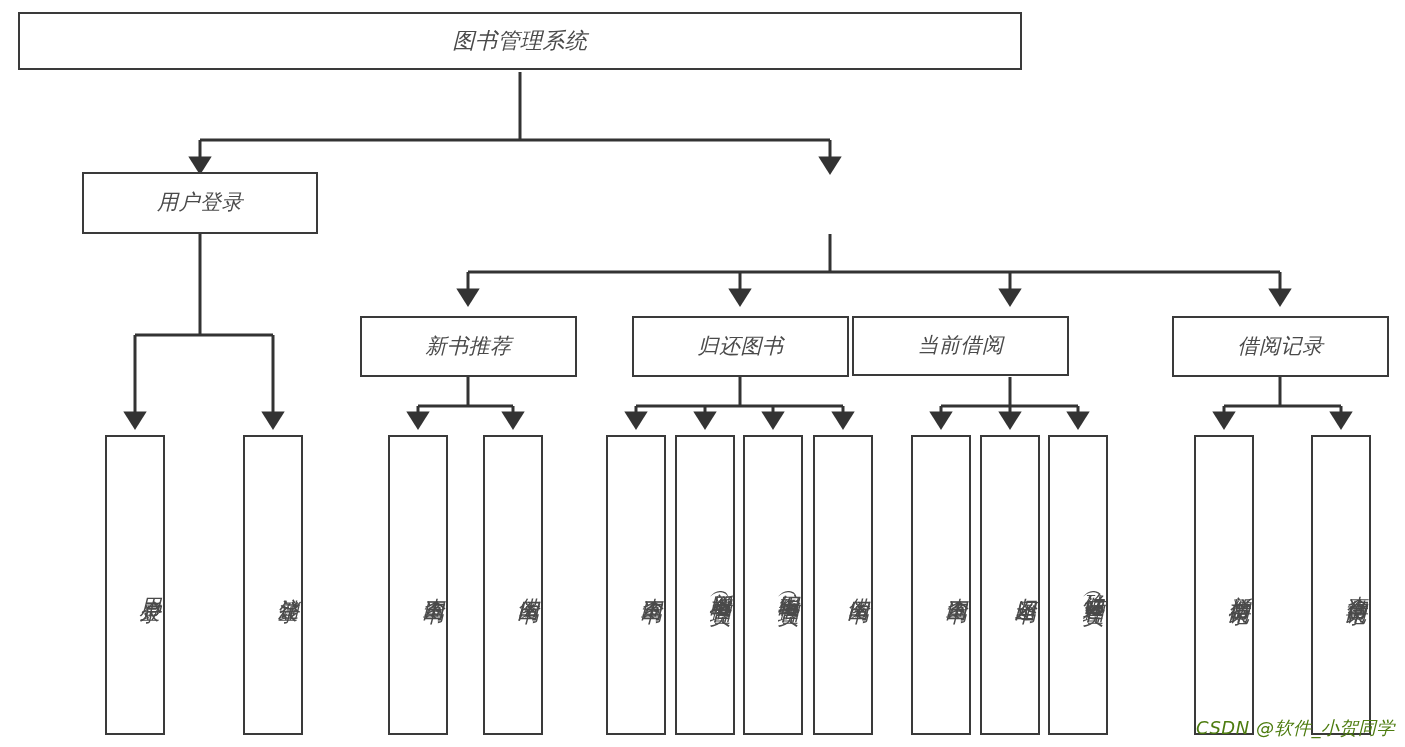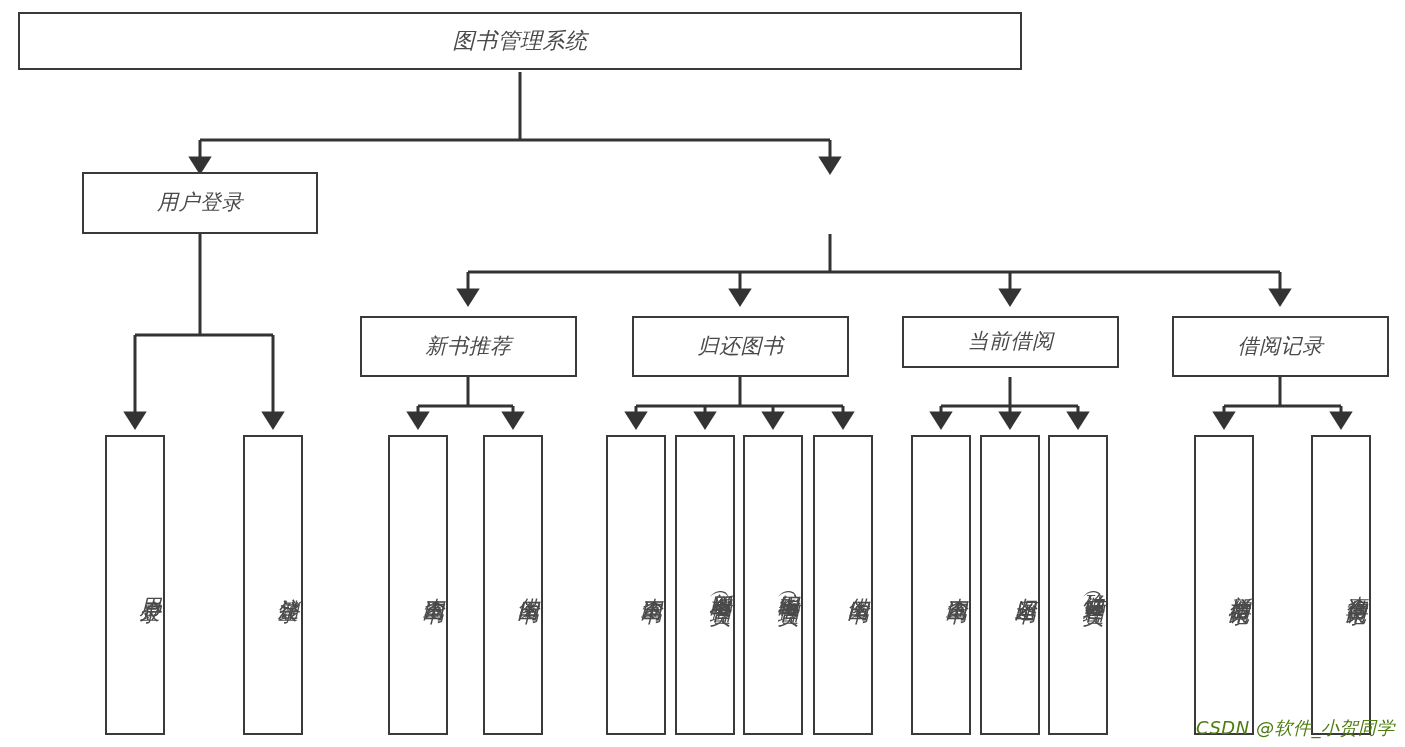--- a/index.html
+++ b/index.html
@@ -132,21 +132,21 @@
   <div class="node h" style="left:82px; top:172px; width:236px; height:62px;">
     <span>用户登录</span>
   </div>
 
   <div class="node h" style="left:360px; top:316px; width:217px; height:61px;">
     <span>新书推荐</span>
   </div>
   <div class="node h" style="left:632px; top:316px; width:217px; height:61px;">
     <span>归还图书</span>
   </div>
-  <div class="node h" style="left:902px; top:316px; width:217px; height:52px;">
+  <div class="node h" style="left:852px; top:316px; width:217px; height:60px;">
     <span>当前借阅</span>
   </div>
   <div class="node h" style="left:1172px; top:316px; width:217px; height:61px;">
     <span>借阅记录</span>
   </div>
 
   <div class="node v" style="left:105px; top:435px; width:60px; height:300px;">
     <span>用户登录</span>
   </div>
   <div class="node v" style="left:243px; top:435px; width:60px; height:300px;">

